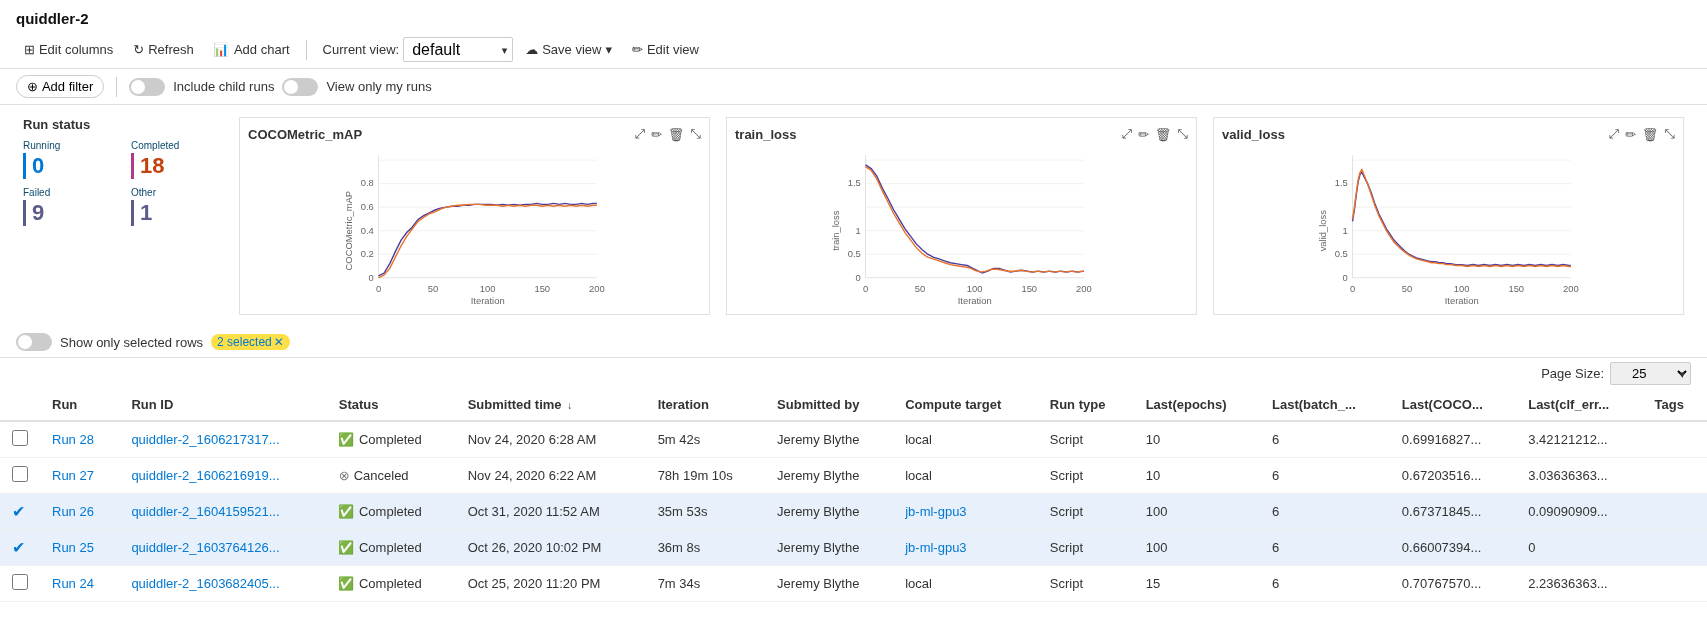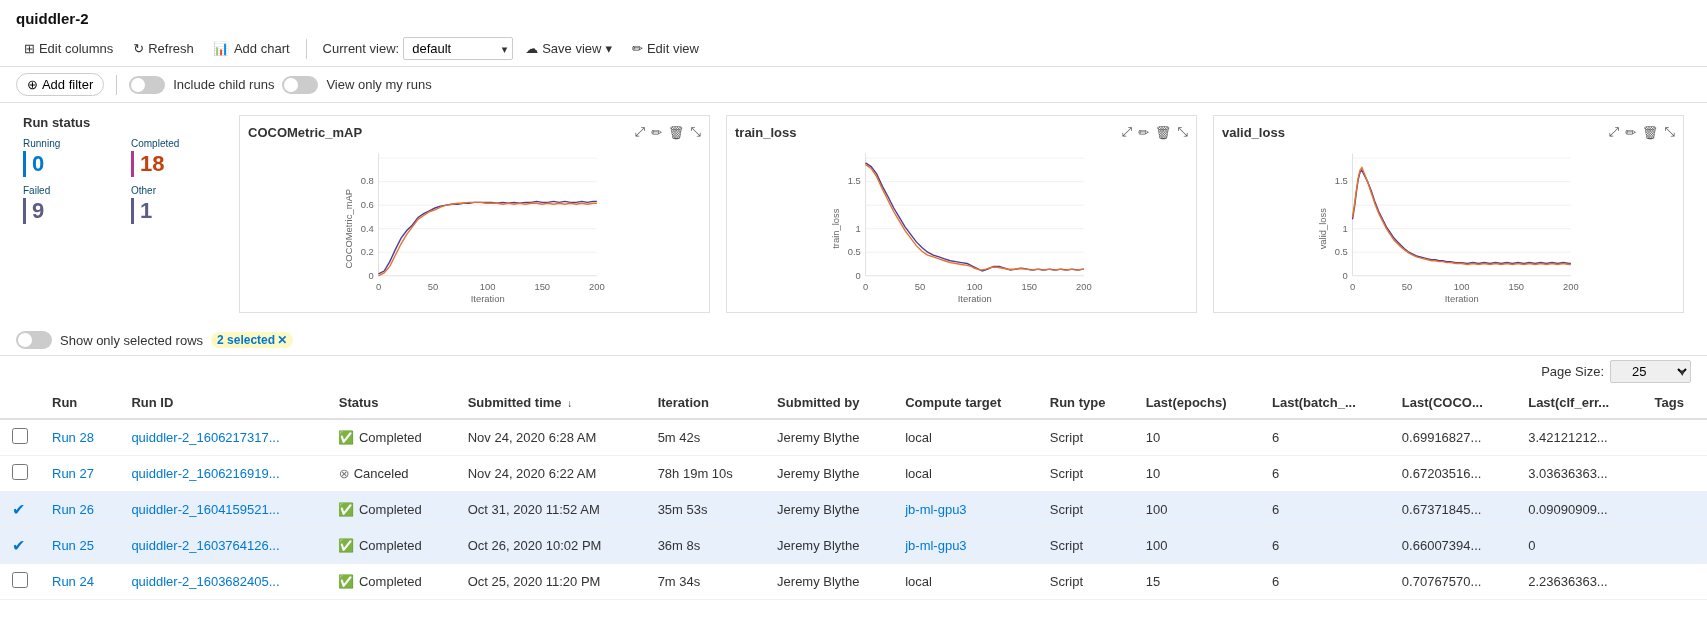--- a/index.html
+++ b/index.html
@@ -5,21 +5,21 @@
     * { box-sizing: border-box; margin: 0; padding: 0; }
     body { font-family: 'Segoe UI', Arial, sans-serif; font-size: 13px; color: #333; background: #fff; }
     
     .header-title { font-size: 15px; font-weight: 600; padding: 10px 16px 4px; color: #111; }
     
     .toolbar { display: flex; align-items: center; padding: 6px 16px; gap: 4px; border-bottom: 1px solid #e0e0e0; flex-wrap: wrap; }
     .toolbar-btn { display: flex; align-items: center; gap: 4px; padding: 4px 8px; border: none; background: transparent; cursor: pointer; color: #333; font-size: 13px; border-radius: 2px; }
     .toolbar-divider { width: 1px; height: 20px; background: #ccc; margin: 0 4px; }
     .current-view-label { color: #333; font-size: 13px; margin-left: 8px; }
     .view-select { display: flex; align-items: center; gap: 4px; }
-    .view-select select { border: 1px solid #ccc; padding: 3px 20px 3px 8px; border-radius: 2px; font-size: 13px; appearance: none; background: white; cursor: pointer; min-width: 110px; }
+    .view-select select { border: 1px solid #ccc; padding: 3px 20px 3px 8px; border-radius: 2px; font-size: 16px; appearance: none; background: white; cursor: pointer; min-width: 110px; }
     .select-wrapper { position: relative; display: inline-block; }
     .select-wrapper::after { content: '▾'; position: absolute; right: 6px; top: 50%; transform: translateY(-50%); pointer-events: none; font-size: 11px; }
     
     .filter-bar { display: flex; align-items: center; padding: 6px 16px; gap: 8px; border-bottom: 1px solid #e0e0e0; }
     .add-filter-btn { display: flex; align-items: center; gap: 4px; padding: 3px 10px; border: 1px solid #ccc; border-radius: 14px; background: white; cursor: pointer; font-size: 13px; }
     .filter-divider { width: 1px; height: 20px; background: #ccc; margin: 0 4px; }
     .toggle-switch { position: relative; display: inline-block; width: 36px; height: 18px; }
     .toggle-switch input { opacity: 0; width: 0; height: 0; }
     .toggle-slider { position: absolute; cursor: pointer; top: 0; left: 0; right: 0; bottom: 0; background-color: #ccc; border-radius: 18px; transition: .2s; }
     .toggle-slider:before { position: absolute; content: ""; height: 14px; width: 14px; left: 2px; bottom: 2px; background-color: white; border-radius: 50%; transition: .2s; }
@@ -42,21 +42,21 @@
     
     .charts-area { display: flex; gap: 16px; flex: 1; }
     .chart-container { flex: 1; min-width: 280px; border: 1px solid #e0e0e0; padding: 8px; }
     .chart-header { display: flex; justify-content: space-between; align-items: center; margin-bottom: 4px; }
     .chart-title { font-size: 13px; font-weight: 600; }
     .chart-icons { display: flex; gap: 6px; }
     .chart-icon-btn { cursor: pointer; color: #555; background: none; border: none; font-size: 13px; }
     
     .selected-rows-bar { display: flex; align-items: center; gap: 8px; padding: 6px 16px; border-bottom: 1px solid #e0e0e0; }
     .selected-rows-text { font-size: 13px; }
-    .selected-badge { display: inline-flex; align-items: center; gap: 2px; background: #fef9c3; border-radius: 10px; padding: 1px 6px; font-size: 12px; color: #0078d4; font-weight: bold; }
+    .selected-badge { display: inline-flex; align-items: center; gap: 2px; background: #fde047; border-radius: 10px; padding: 1px 6px; font-size: 12px; color: #0078d4; }
     .page-size-bar { display: flex; justify-content: flex-end; align-items: center; padding: 4px 16px; gap: 6px; font-size: 13px; }
     
     .table-wrapper { overflow-x: auto; }
     table { width: 100%; border-collapse: collapse; font-size: 13px; }
     thead th { padding: 8px 12px; font-weight: 600; color: #333; border-bottom: 2px solid #e0e0e0; text-align: left; white-space: nowrap; background: #fff; }
     tbody tr { border-bottom: 1px solid #f0f0f0; }
     tbody tr.selected-row { background: #e8f1fb; }
     td { padding: 8px 12px; white-space: nowrap; color: #333; vertical-align: middle; }
     .run-link { color: #0078d4; text-decoration: none; cursor: pointer; }
     .status-completed-icon { color: #107c10; }

